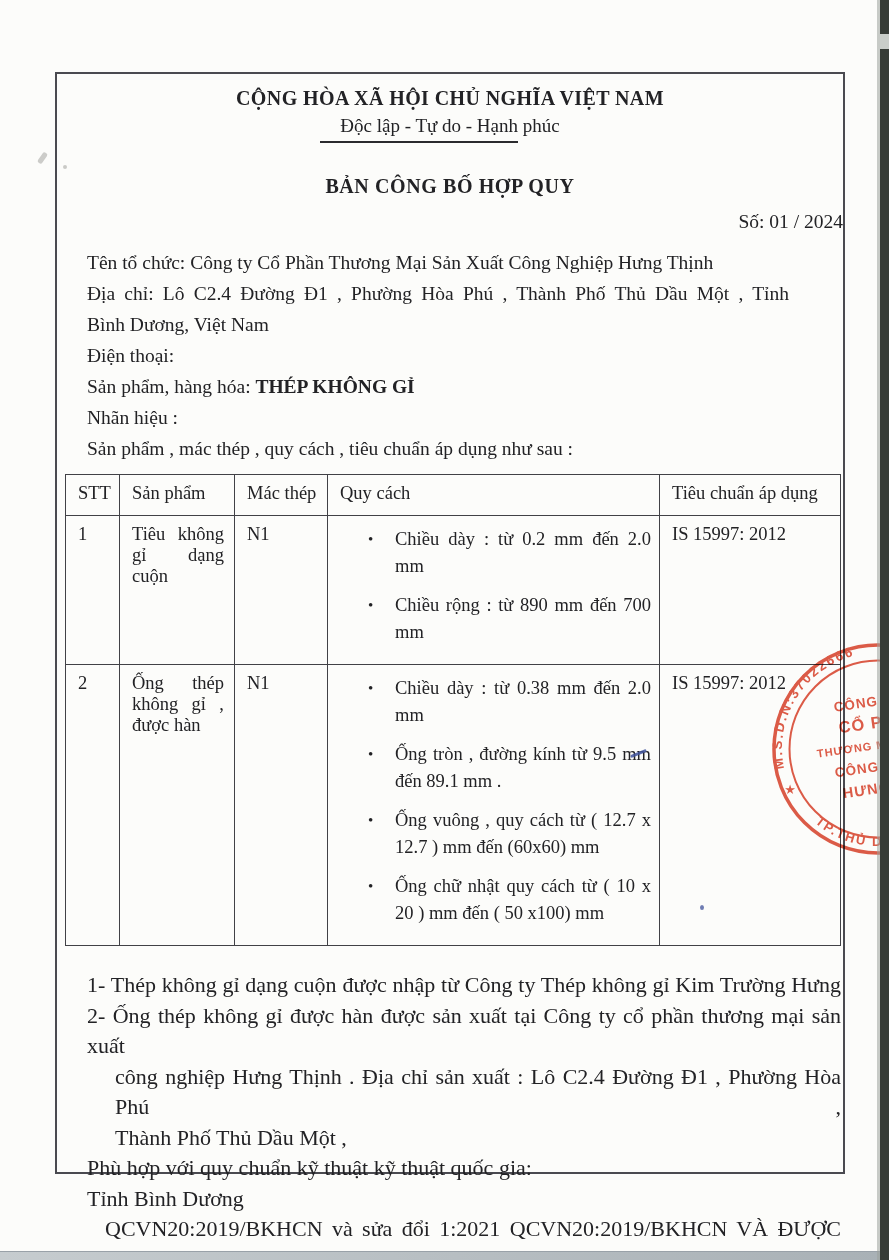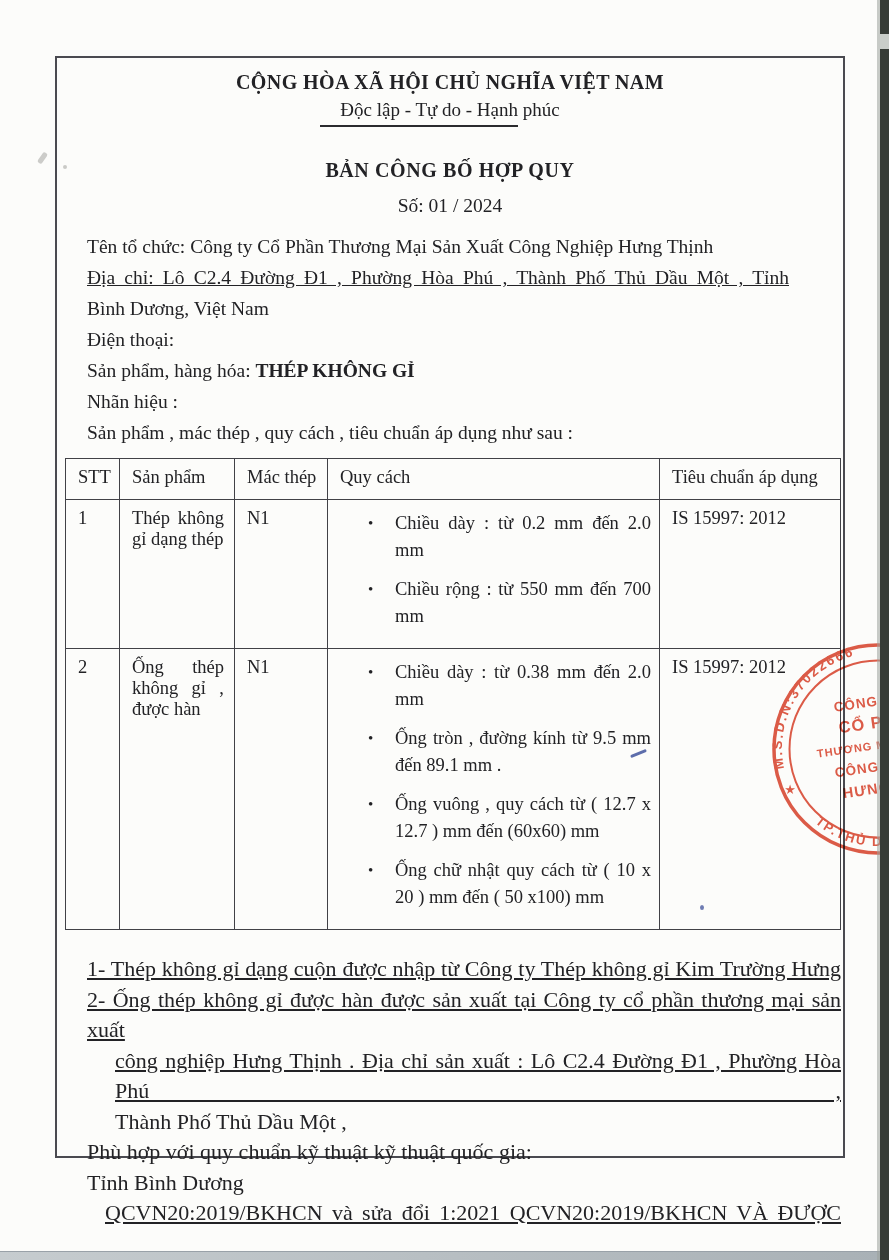--- a/index.html
+++ b/index.html
@@ -18,33 +18,33 @@
     color:var(--ink);
   }
   
   .edge-right{position:absolute;top:0;right:0;width:9px;height:1260px;background:#363b36;z-index:60;}
   .edge-right-soft{position:absolute;top:0;right:9px;width:3px;height:1260px;background:#9aa09a;opacity:.55;z-index:60;}
   .edge-right-notch{position:absolute;top:34px;right:0;width:9px;height:15px;background:#c9cdc9;z-index:61;}
   .edge-bottom{position:absolute;left:0;bottom:0;right:9px;height:8px;
     background:linear-gradient(to right,#c6cccf,#a9b1b6);border-top:1px solid #99a1a8;z-index:59;}
   
   .frame{
-    position:absolute;left:55px;top:56px;width:786px;height:1098px;
+    position:absolute;left:55px;top:72px;width:786px;height:1098px;
     border:2px solid var(--line);
   }
   .country{margin-top:11px;text-align:center;font-weight:bold;font-size:20px;line-height:26px;letter-spacing:.4px;}
   .motto-row{text-align:center;margin-top:3px;line-height:24px;}
   .motto{position:relative;display:inline-block;font-weight:normal;font-size:19px;}
   .motto::after{content:"";position:absolute;left:-20px;right:42px;bottom:-5px;height:2px;background:#2b2b2e;}
   .doc-title{margin-top:32px;text-align:center;font-weight:bold;font-size:20px;line-height:30px;letter-spacing:.6px;}
-  .doc-num{margin-top:8px;text-align:center;font-size:19.5px;line-height:25px;}
+  .doc-num{margin-top:8px;text-align:right;font-size:19.5px;line-height:25px;}
 
   .info{margin:13px 0 0 30px;width:702px;font-size:19.5px;line-height:31px;}
   .info .line{min-height:31px;}
-  .just{text-align:justify;text-align-last:justify;text-decoration:underline;}
+  .just{text-align:justify;text-align-last:justify;}
   .bold{font-weight:bold;}
 
   table.doc-table{margin:10px 0 0 8px;width:775px;border-collapse:collapse;font-size:18.5px;table-layout:fixed;}
   .doc-table th,.doc-table td{border:1.5px solid #414146;font-weight:normal;vertical-align:top;padding:8px 8px 6px 12px;text-align:left;}
   .doc-table th{height:26px;}
   .col-stt{width:54px;}
   .col-sp{width:115px;}
   .col-mt{width:93px;}
   .col-qc{width:332px;}
   .col-tc{width:181px;}
@@ -114,30 +114,30 @@
       <tbody>
           <tr>
         <th class="c-center">STT</th>
         <th>Sản phẩm</th>
         <th>Mác thép</th>
         <th>Quy cách</th>
         <th>Tiêu chuẩn áp dụng</th>
       </tr>
       <tr class="row1">
         <td class="c-center">1</td>
-        <td class="cell-sp">Thép không gỉ dạng thép</td>
+        <td class="cell-sp">Tiêu không gỉ dạng cuộn</td>
         <td class="c-center">N1</td>
         <td class="cell-qc">
           <div class="qc-item">
                 <span class="qc-bullet">•</span>
                 <span class="qc-text">Chiều dày : từ 0.2 mm đến 2.0 mm</span>
               </div>
           <div class="qc-item">
                 <span class="qc-bullet">•</span>
-                <span class="qc-text">Chiều rộng : từ 550 mm đến 700 mm</span>
+                <span class="qc-text">Chiều rộng : từ 890 mm đến 700 mm</span>
               </div>
         </td>
         <td>IS 15997: 2012</td>
       </tr>
       <tr class="row2">
         <td class="c-center">2</td>
         <td class="cell-sp">Ống thép không gỉ , được hàn</td>
         <td class="c-center">N1</td>
         <td class="cell-qc">
           <div class="qc-item">

